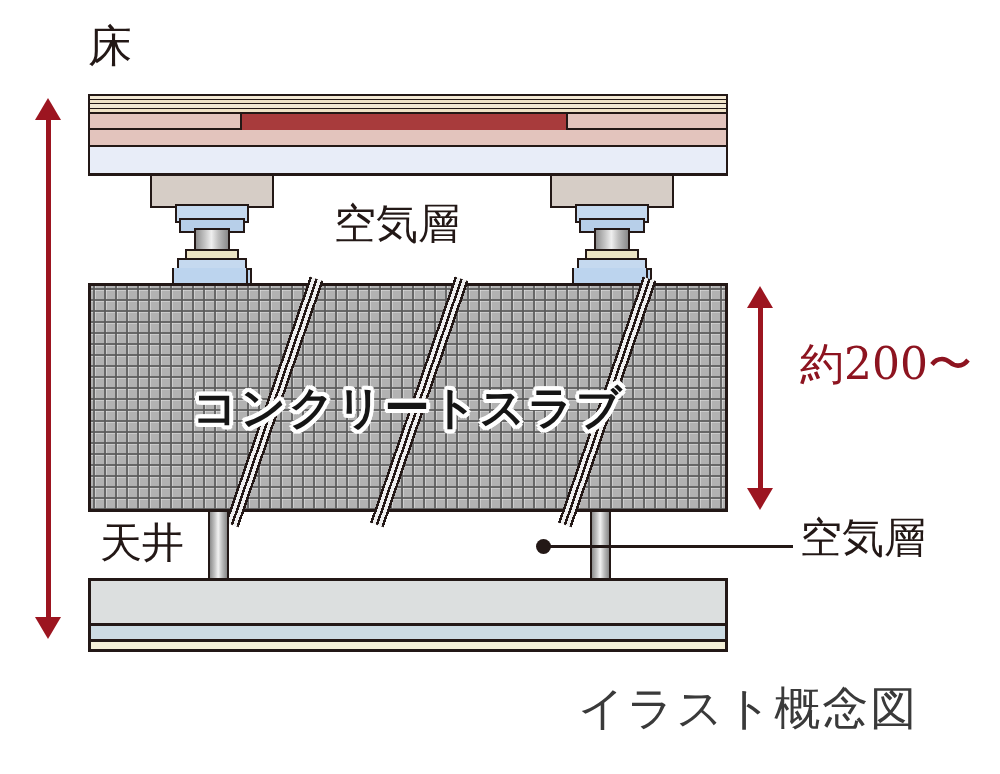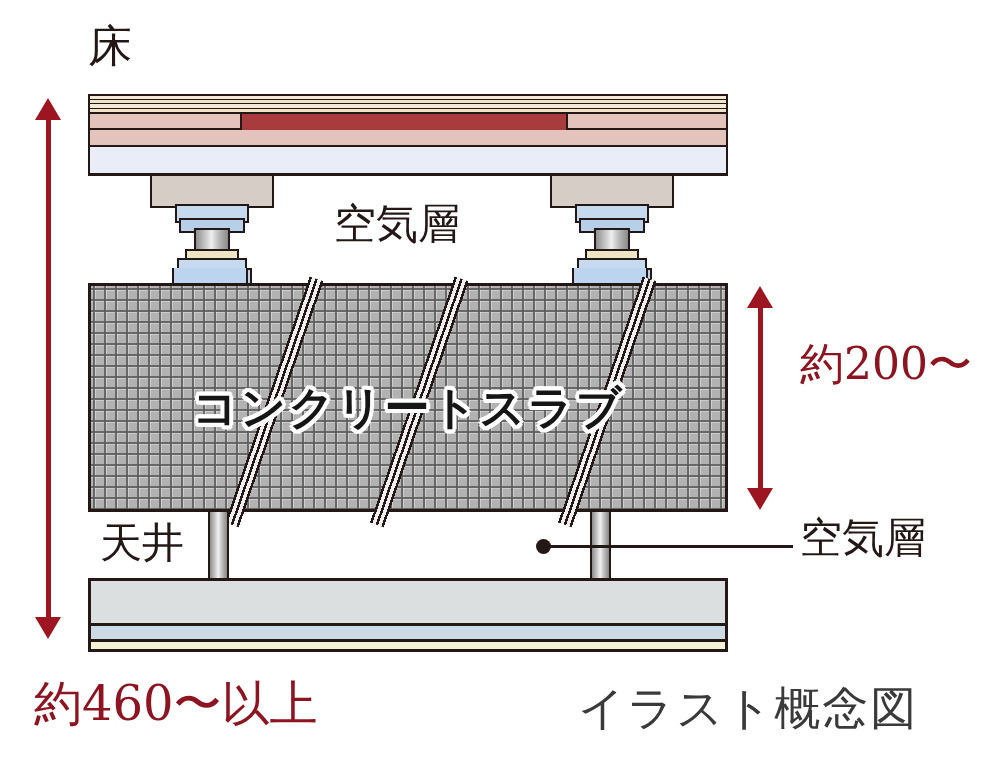--- a/index.html
+++ b/index.html
@@ -202,17 +202,16 @@
   <div class="arrow-up" style="left:747px;top:286px;"></div>
   <div class="dim-line" style="left:757.5px;top:305px;height:185px;"></div>
   <div class="arrow-dn" style="left:747px;top:488px;"></div>
   <div id="dim-slab-text">
     <div>約200〜</div>
   </div>
 
   <div class="arrow-up" style="left:35px;top:98px;"></div>
   <div class="dim-line" style="left:45.5px;top:117px;height:502px;"></div>
   <div class="arrow-dn" style="left:35px;top:617px;"></div>
-  <div id="dim-total-text">約460〜以上</div>
 
   <div id="caption">イラスト概念図</div>
 
 </div>
 
 </body></html>

